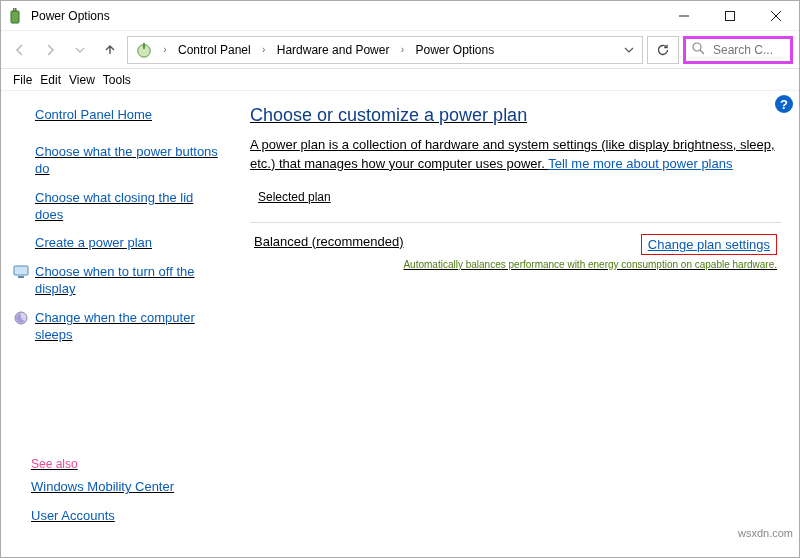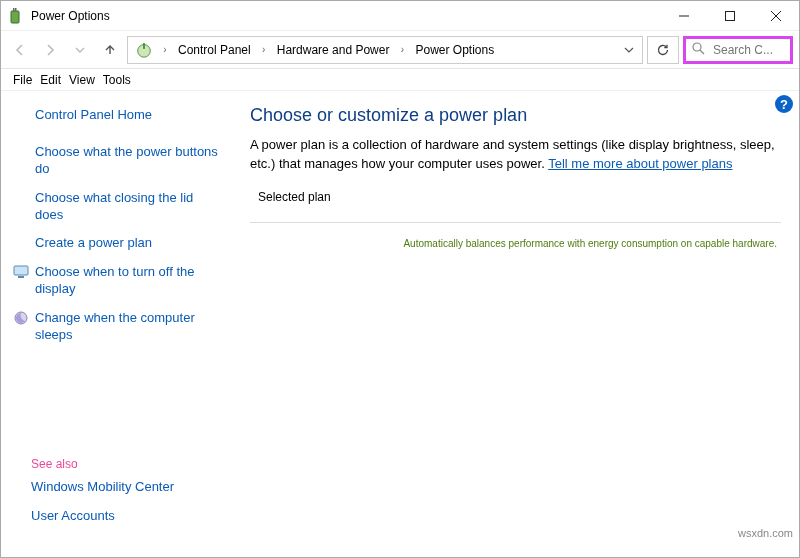--- a/index.html
+++ b/index.html
@@ -109,20 +109,21 @@
     font-size: 12px;
     border-bottom: 1px solid #eee;
   }
   .menubar .menu-item { padding: 2px 4px; }
 
   
   .content {
     display: flex;
     height: calc(100% - 30px - 38px - 22px - 16px);
     position: relative;
+    text-decoration: underline;
   }
   .sidebar {
     width: 225px;
     padding: 10px 0 10px 10px;
     display: flex;
     flex-direction: column;
   }
   .side-links { flex: 1; }
   .side-link {
     display: flex;
@@ -367,18 +368,22 @@
 
     <h1 class="page-heading">Choose or customize a power plan</h1>
 
     <div class="intro">
       <span>A power plan is a collection of hardware and system settings (like display brightness, sleep, etc.) that manages how your computer uses power. </span>
       <a href="#">Tell me more about power plans</a>
     </div>
 
     <div class="section-label">Selected plan</div>
 
+    <div class="plan-row">
+      <span class="plan-name">Balanced (recommended)</span>
+      <a class="change-settings" href="#">Change plan settings</a>
+    </div>
     <div class="plan-desc">Automatically balances performance with energy consumption on capable hardware.</div>
   </div>
 
 </div>
 
 <div class="watermark">wsxdn.com</div>
 
 </body></html>

